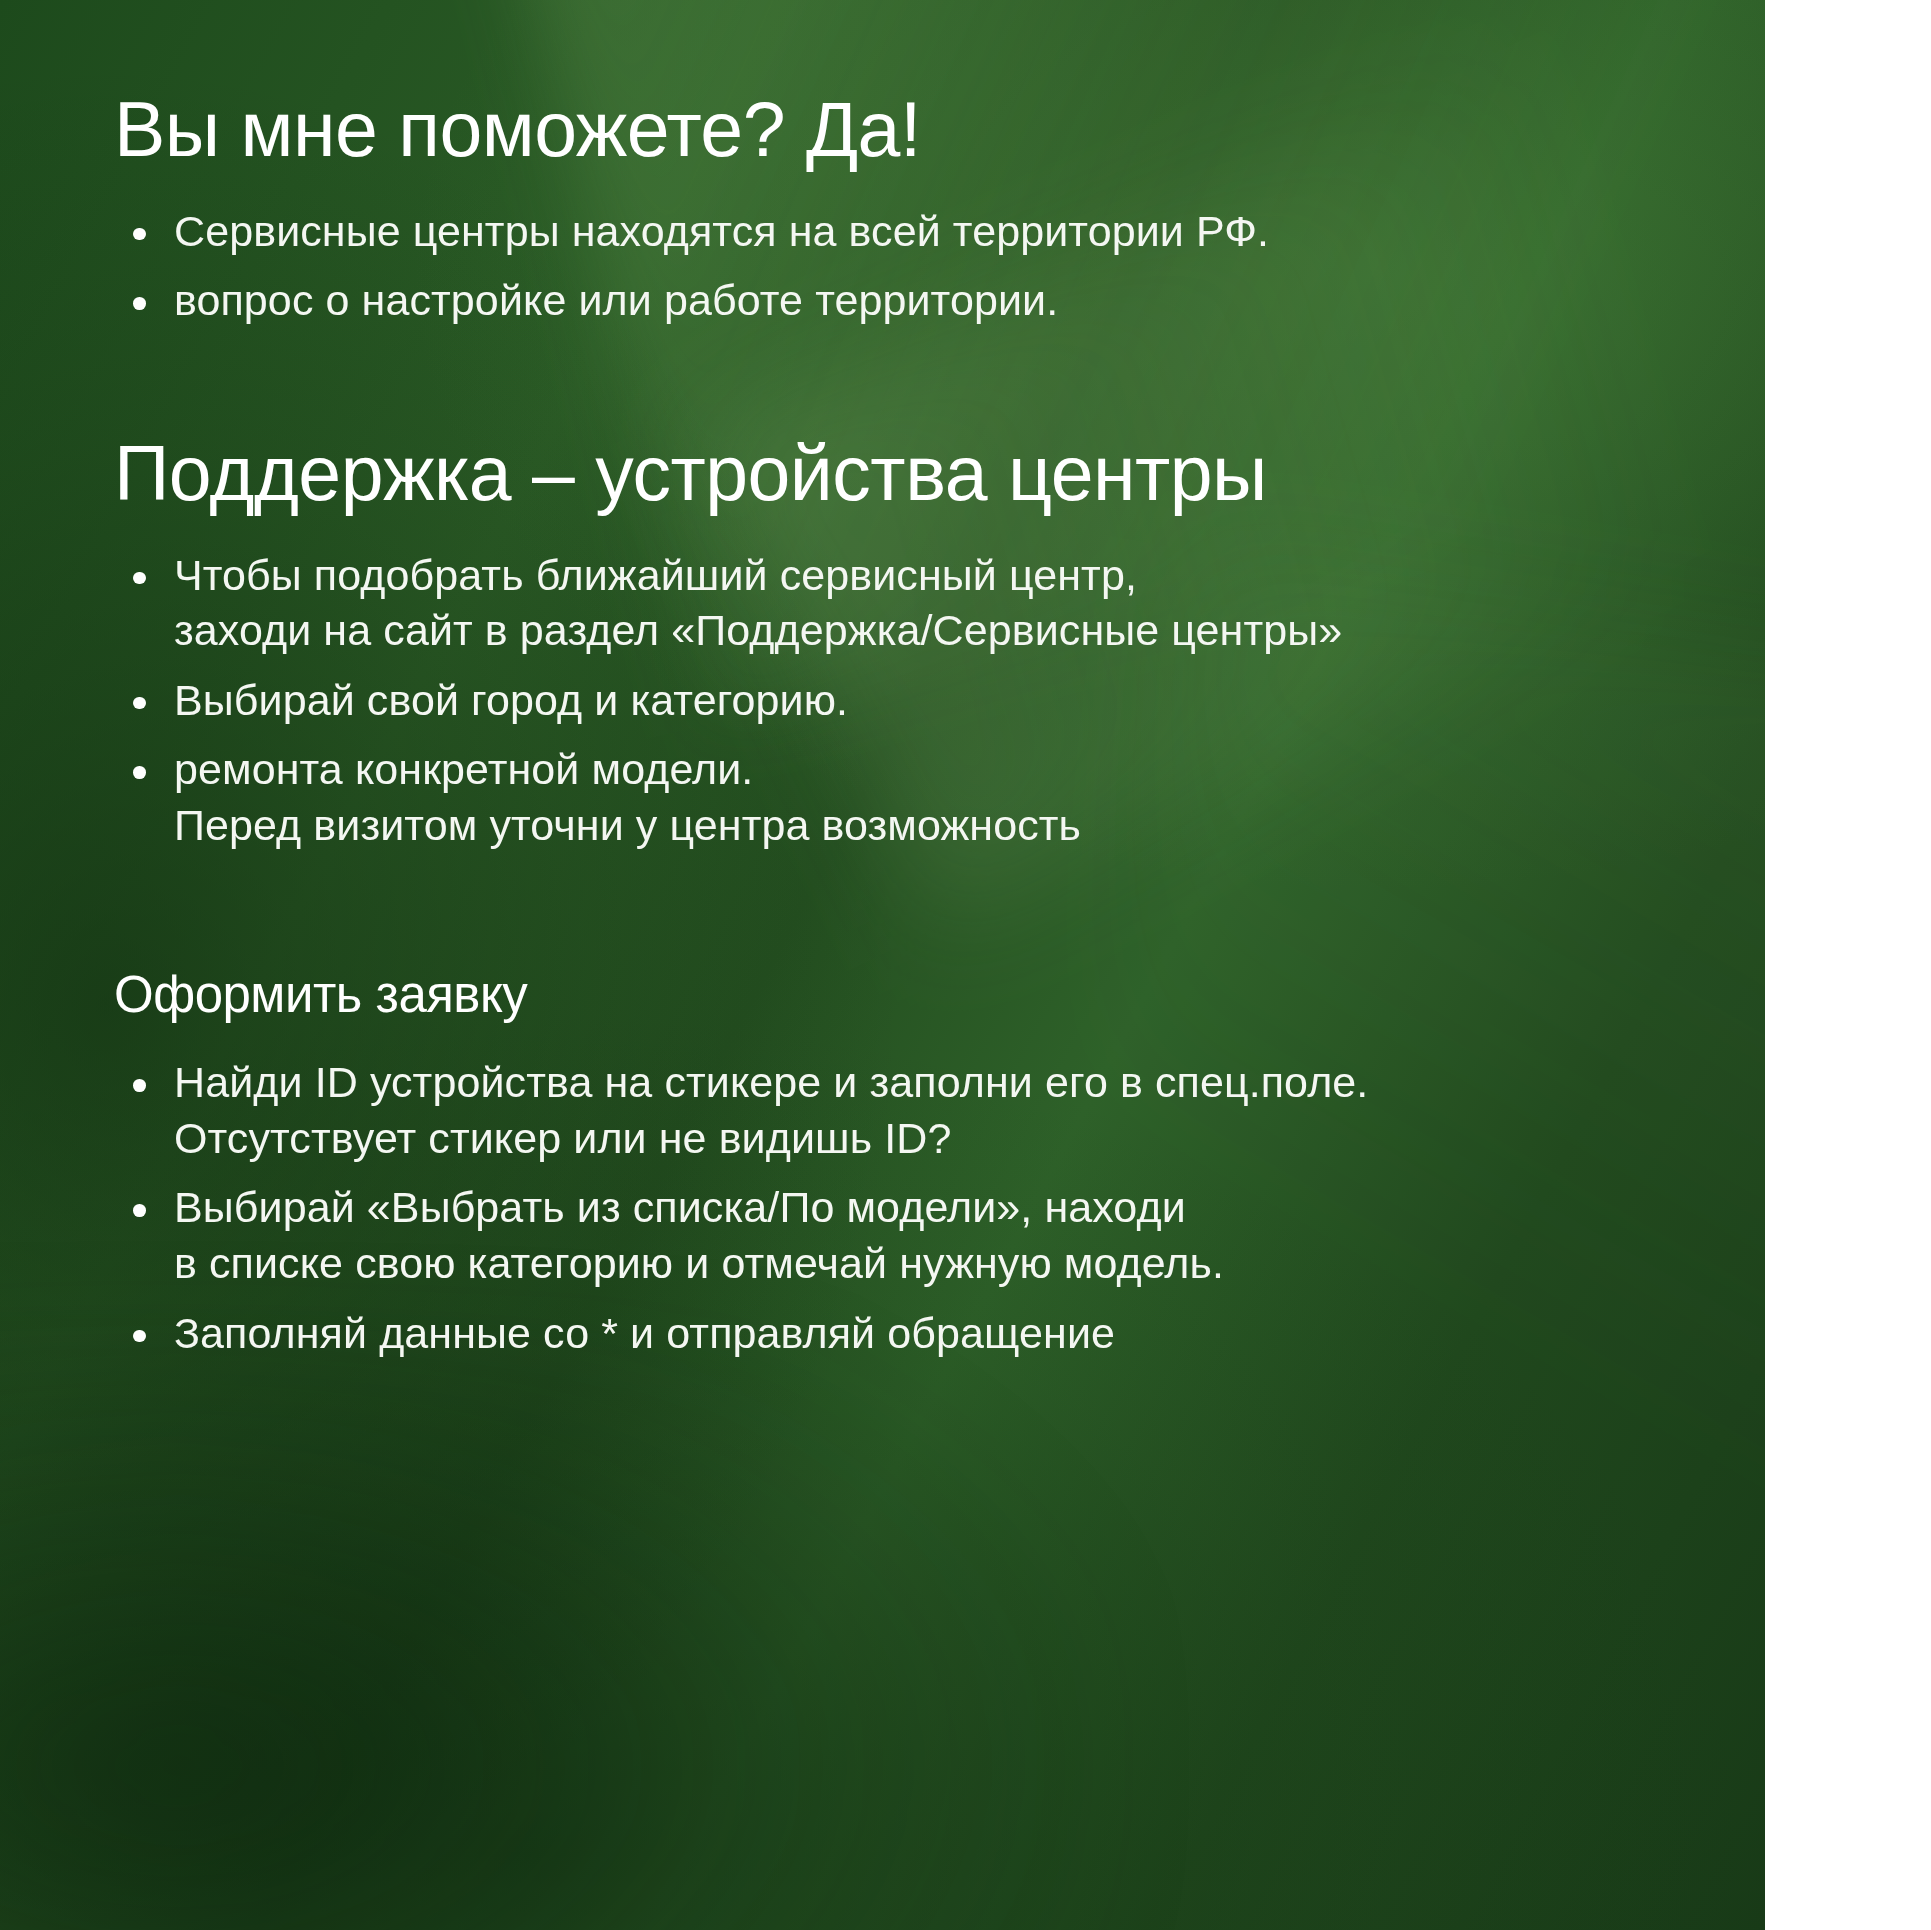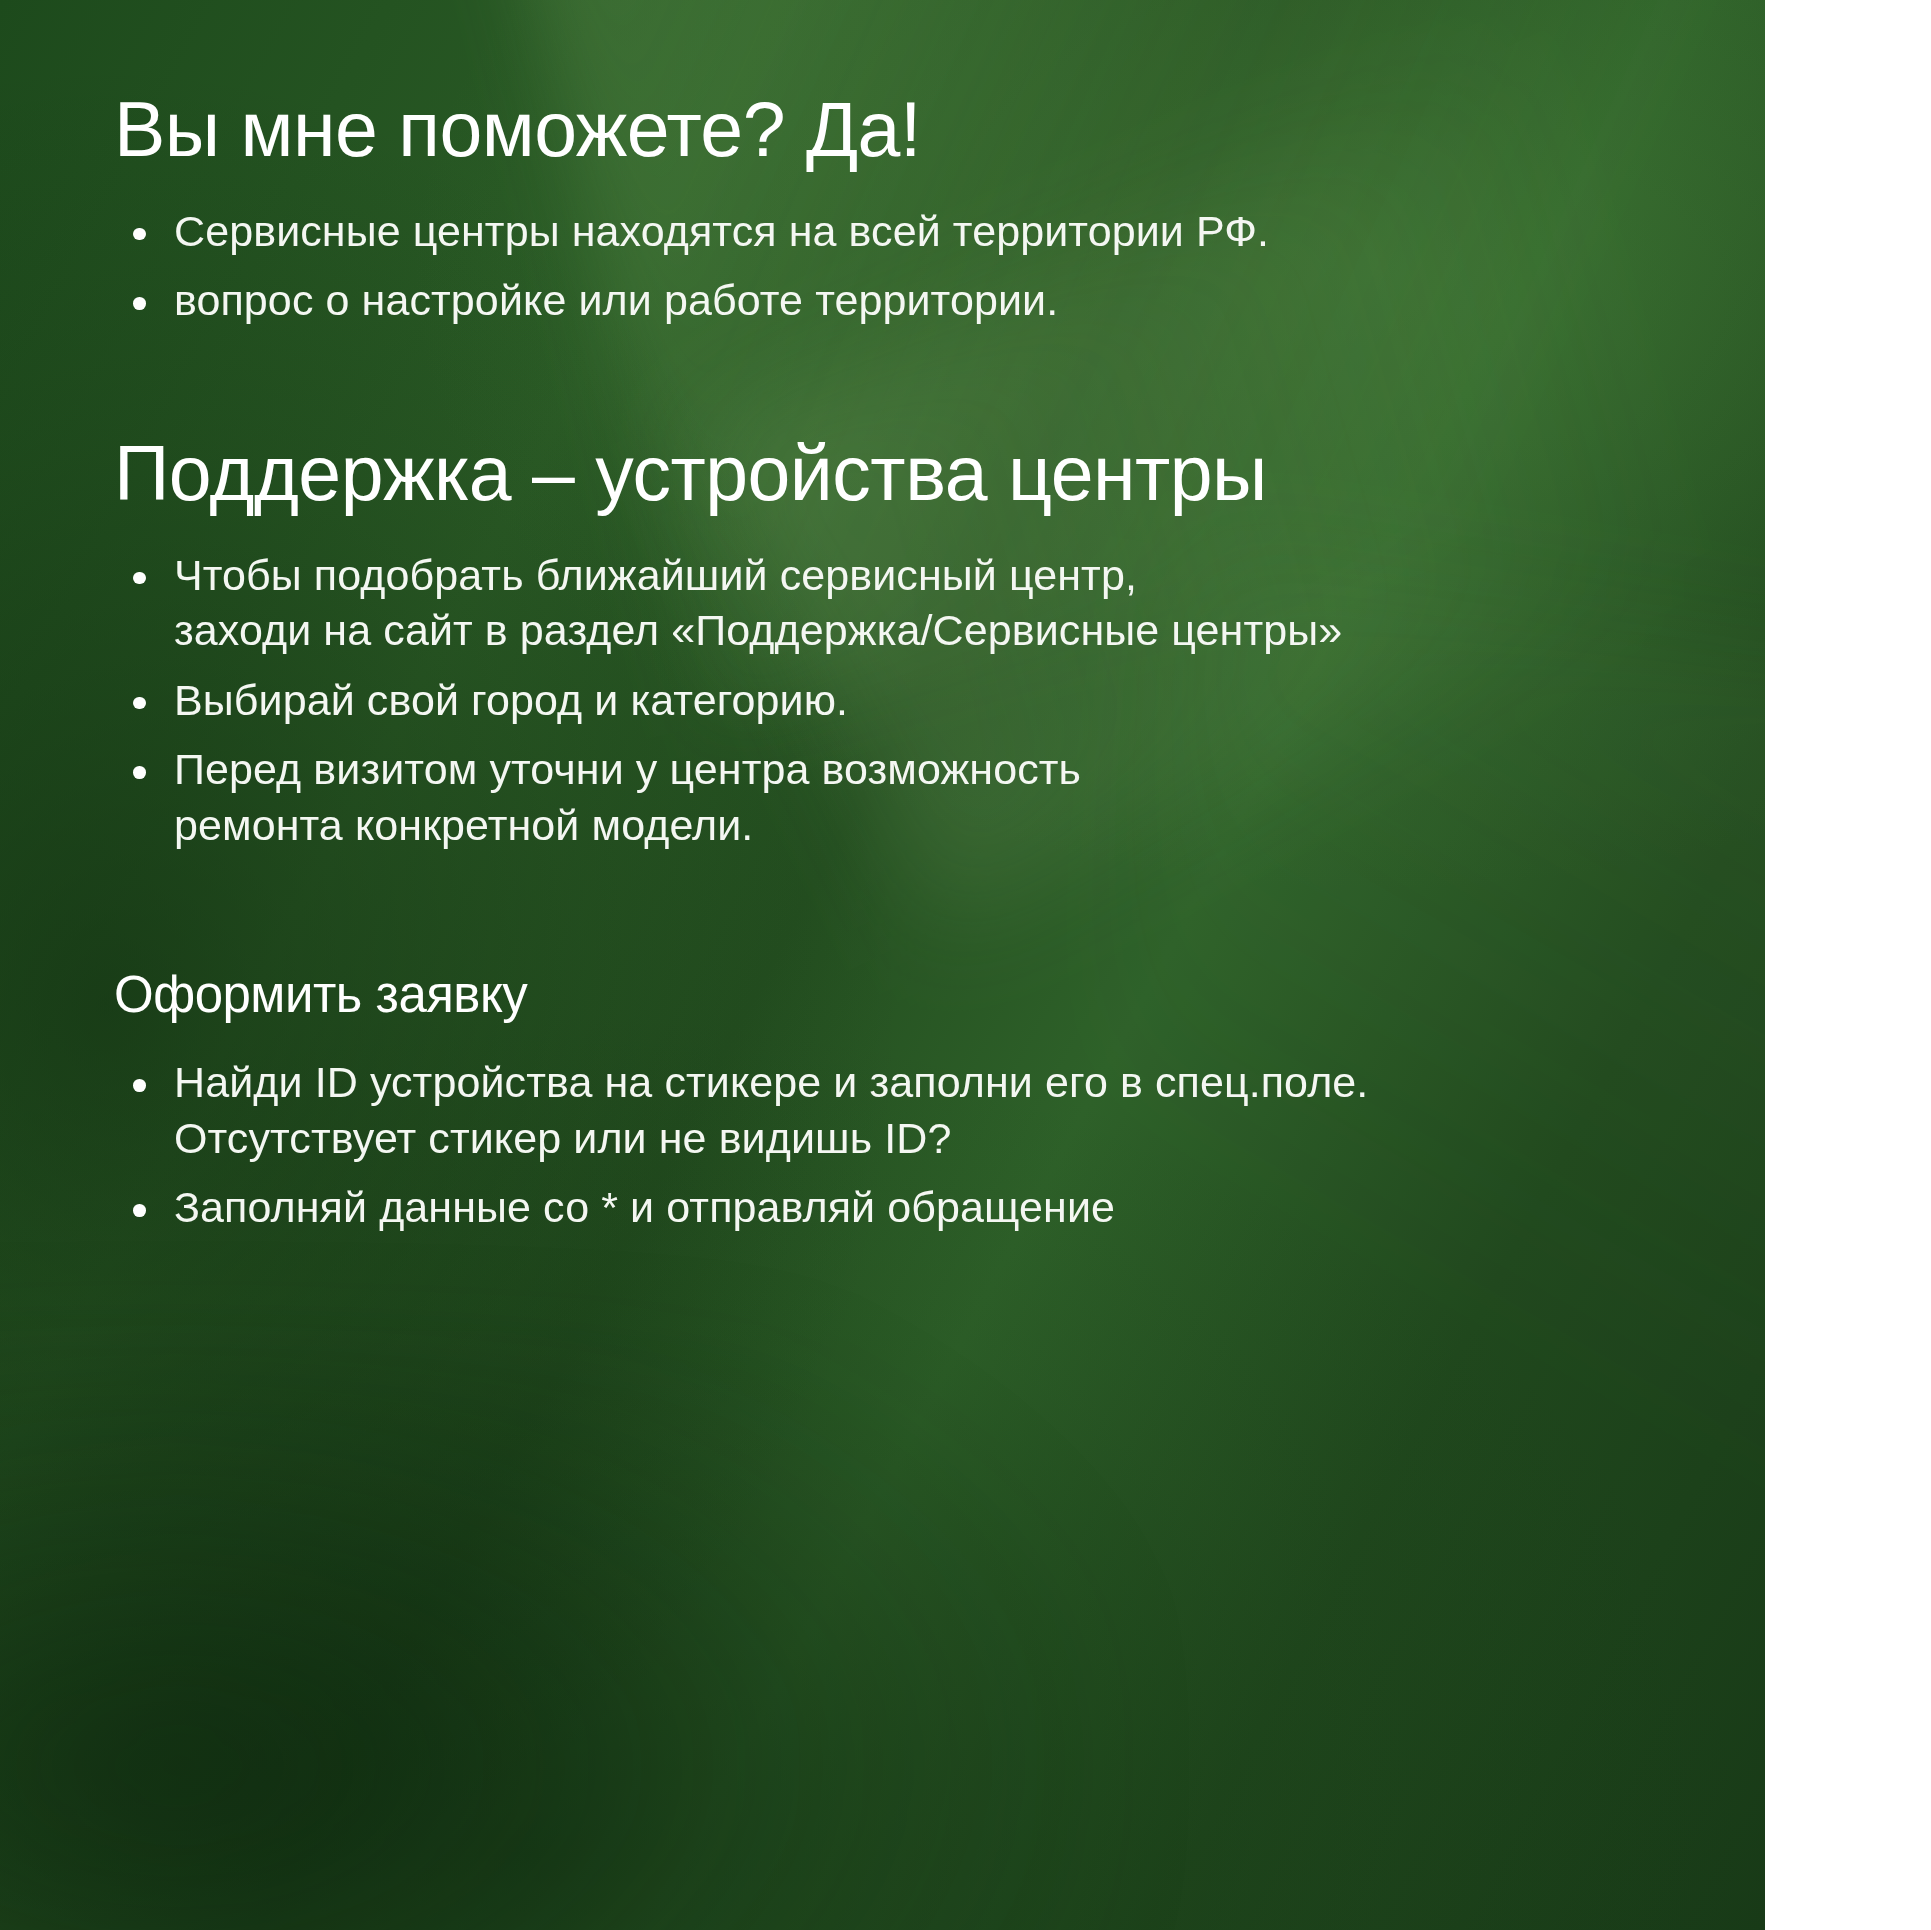--- a/index.html
+++ b/index.html
@@ -147,34 +147,38 @@
       <h2 class="heading">Поддержка – устройства центры</h2>
       <ul class="bullets">
         <li>
           <span class="nowrapline">Чтобы подобрать ближайший сервисный центр,</span>
           <span class="nowrapline">заходи на сайт в раздел «Поддержка/Сервисные центры»</span>
         </li>
         <li>
           <span class="nowrapline">Выбирай свой город и категорию.</span>
         </li>
         <li>
+          <span class="nowrapline">ремонта конкретной модели.</span>
           <span class="nowrapline">Перед визитом уточни у центра возможность</span>
-          <span class="nowrapline">ремонта конкретной модели.</span>
         </li>
       </ul>
     </section>
 
     <section class="section">
       <h2 class="heading small">Оформить заявку</h2>
       <ul class="bullets">
         <li>
           <span class="nowrapline">Найди ID устройства на стикере и заполни его в спец.поле.</span>
           <span class="nowrapline">Отсутствует стикер или не видишь ID?</span>
         </li>
         <li>
+          <span class="nowrapline">Выбирай «Выбрать из списка/По модели», находи</span>
+          <span class="nowrapline">в списке свою категорию и отмечай нужную модель.</span>
+        </li>
+        <li>
           <span class="nowrapline">Заполняй данные со * и отправляй обращение</span>
         </li>
       </ul>
     </section>
 
   </div>
 </div>
 
 
 </body></html>

